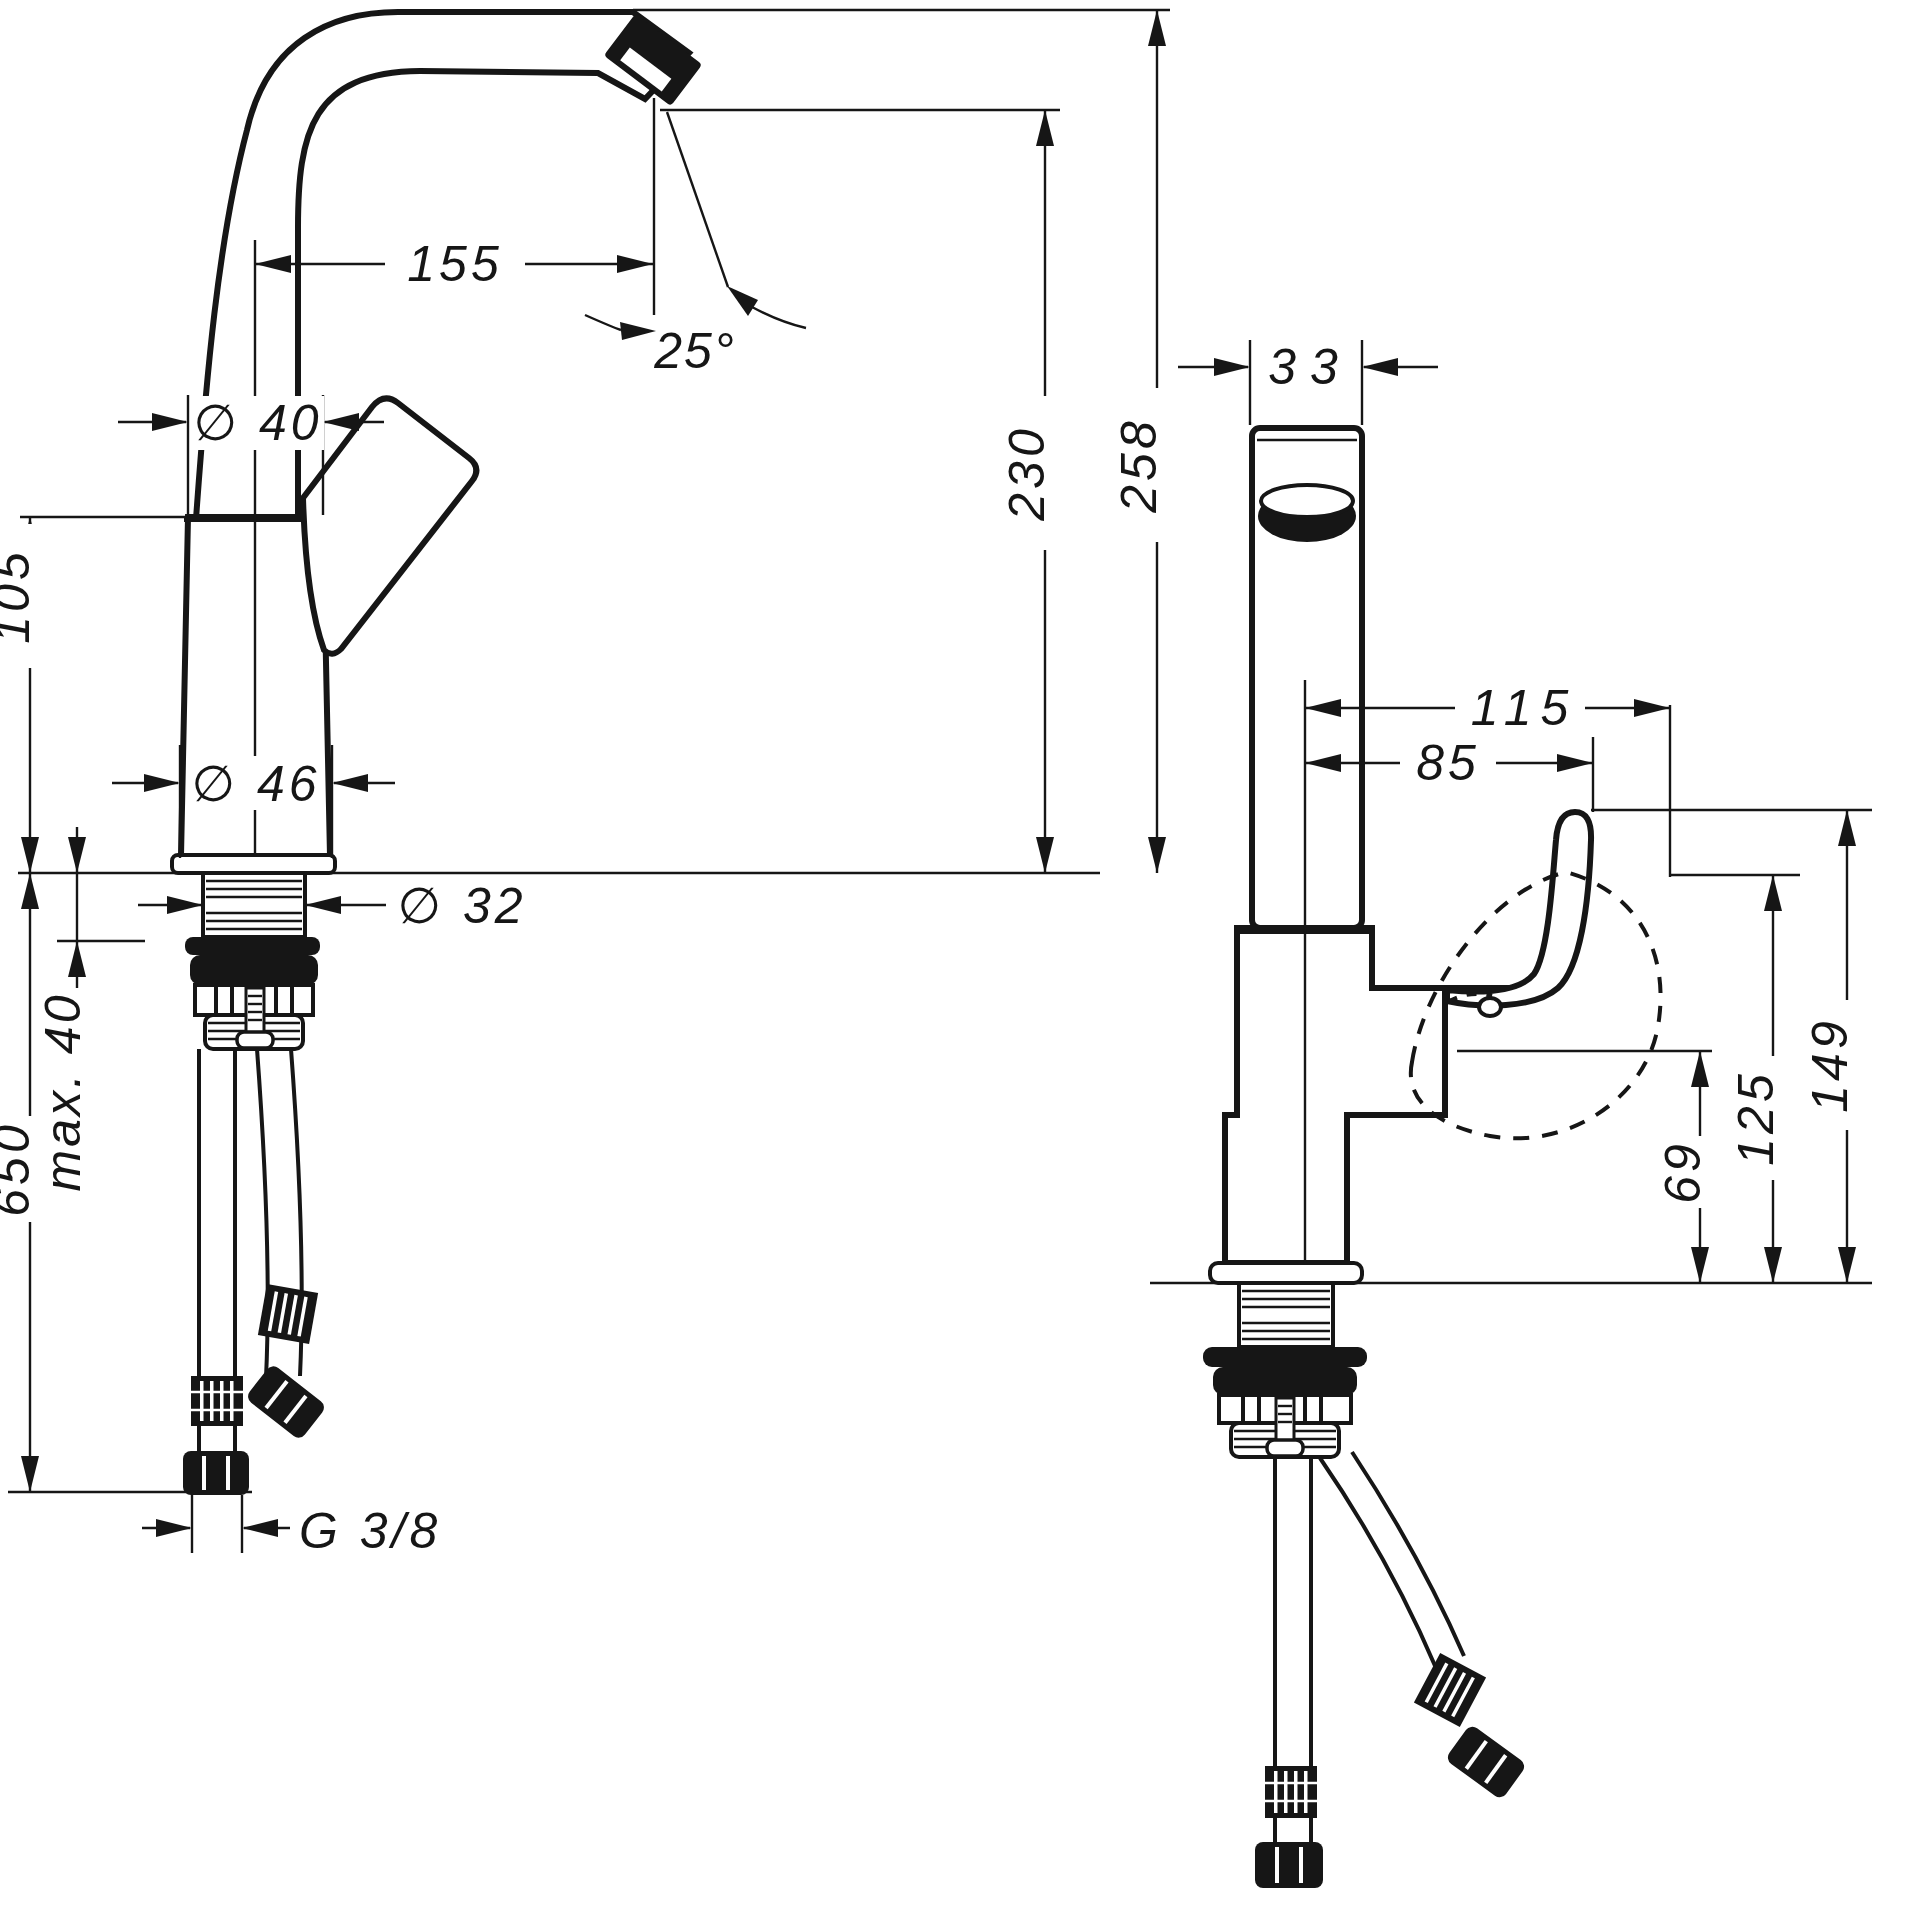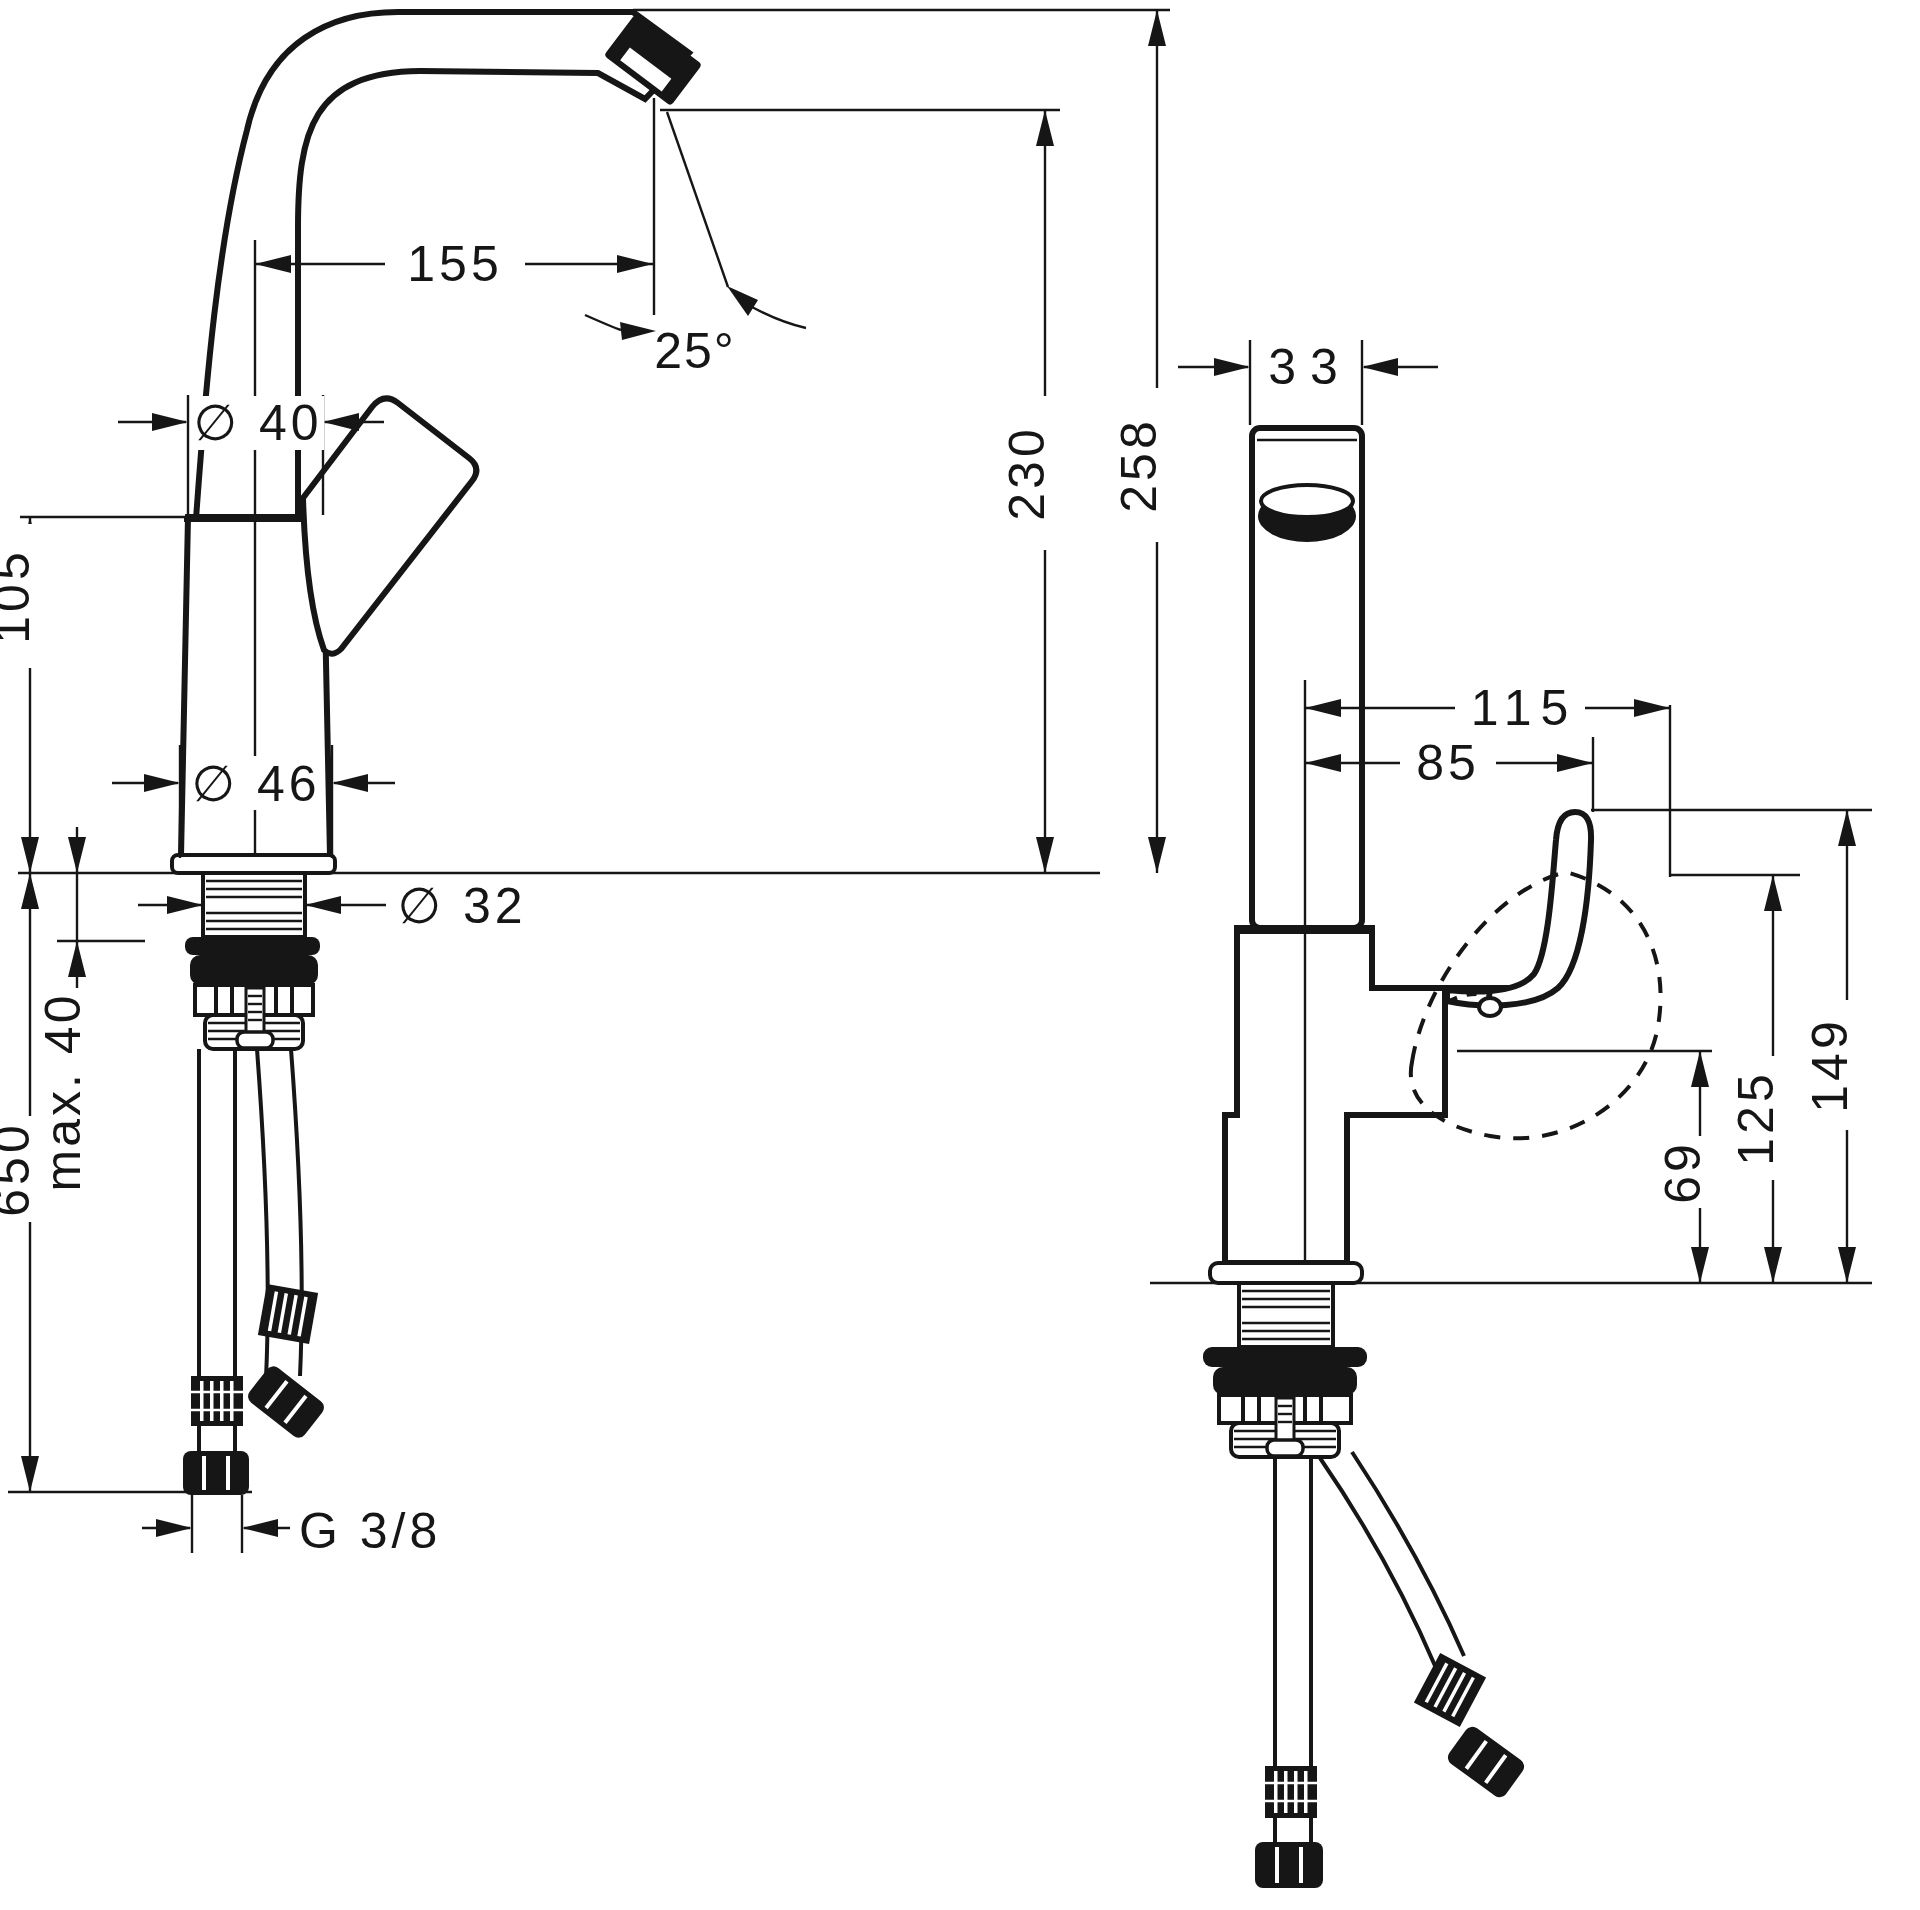--- a/index.html
+++ b/index.html
@@ -1,17 +1,17 @@
 <!DOCTYPE html>
 <html><head>
 <meta charset="utf-8">
 <style>
   html,body{margin:0;padding:0;background:#ffffff;}
   .canvas{position:relative;width:1920px;height:1910px;background:#ffffff;overflow:hidden;
-          font-family:"Liberation Sans", sans-serif;}
+          font-family:"Liberation Sans", sans-serif;font-style:italic;}
   svg{display:block;}
   .dim{font-family:"Liberation Sans","DejaVu Sans",sans-serif;font-size:50px;fill:#161616;letter-spacing:4px;}
   .dim-wide{letter-spacing:14px;}
   .dim-med{letter-spacing:9px;}
   .thin{stroke:#161616;stroke-width:2.4;fill:none;}
   .mid{stroke:#161616;stroke-width:4;fill:none;}
   .thick{stroke:#161616;stroke-width:6;fill:none;}
   .outline{stroke:#161616;stroke-width:6;fill:#ffffff;}
   .outline4{stroke:#161616;stroke-width:4;fill:#ffffff;}
   .dark{fill:#161616;stroke:none;}

